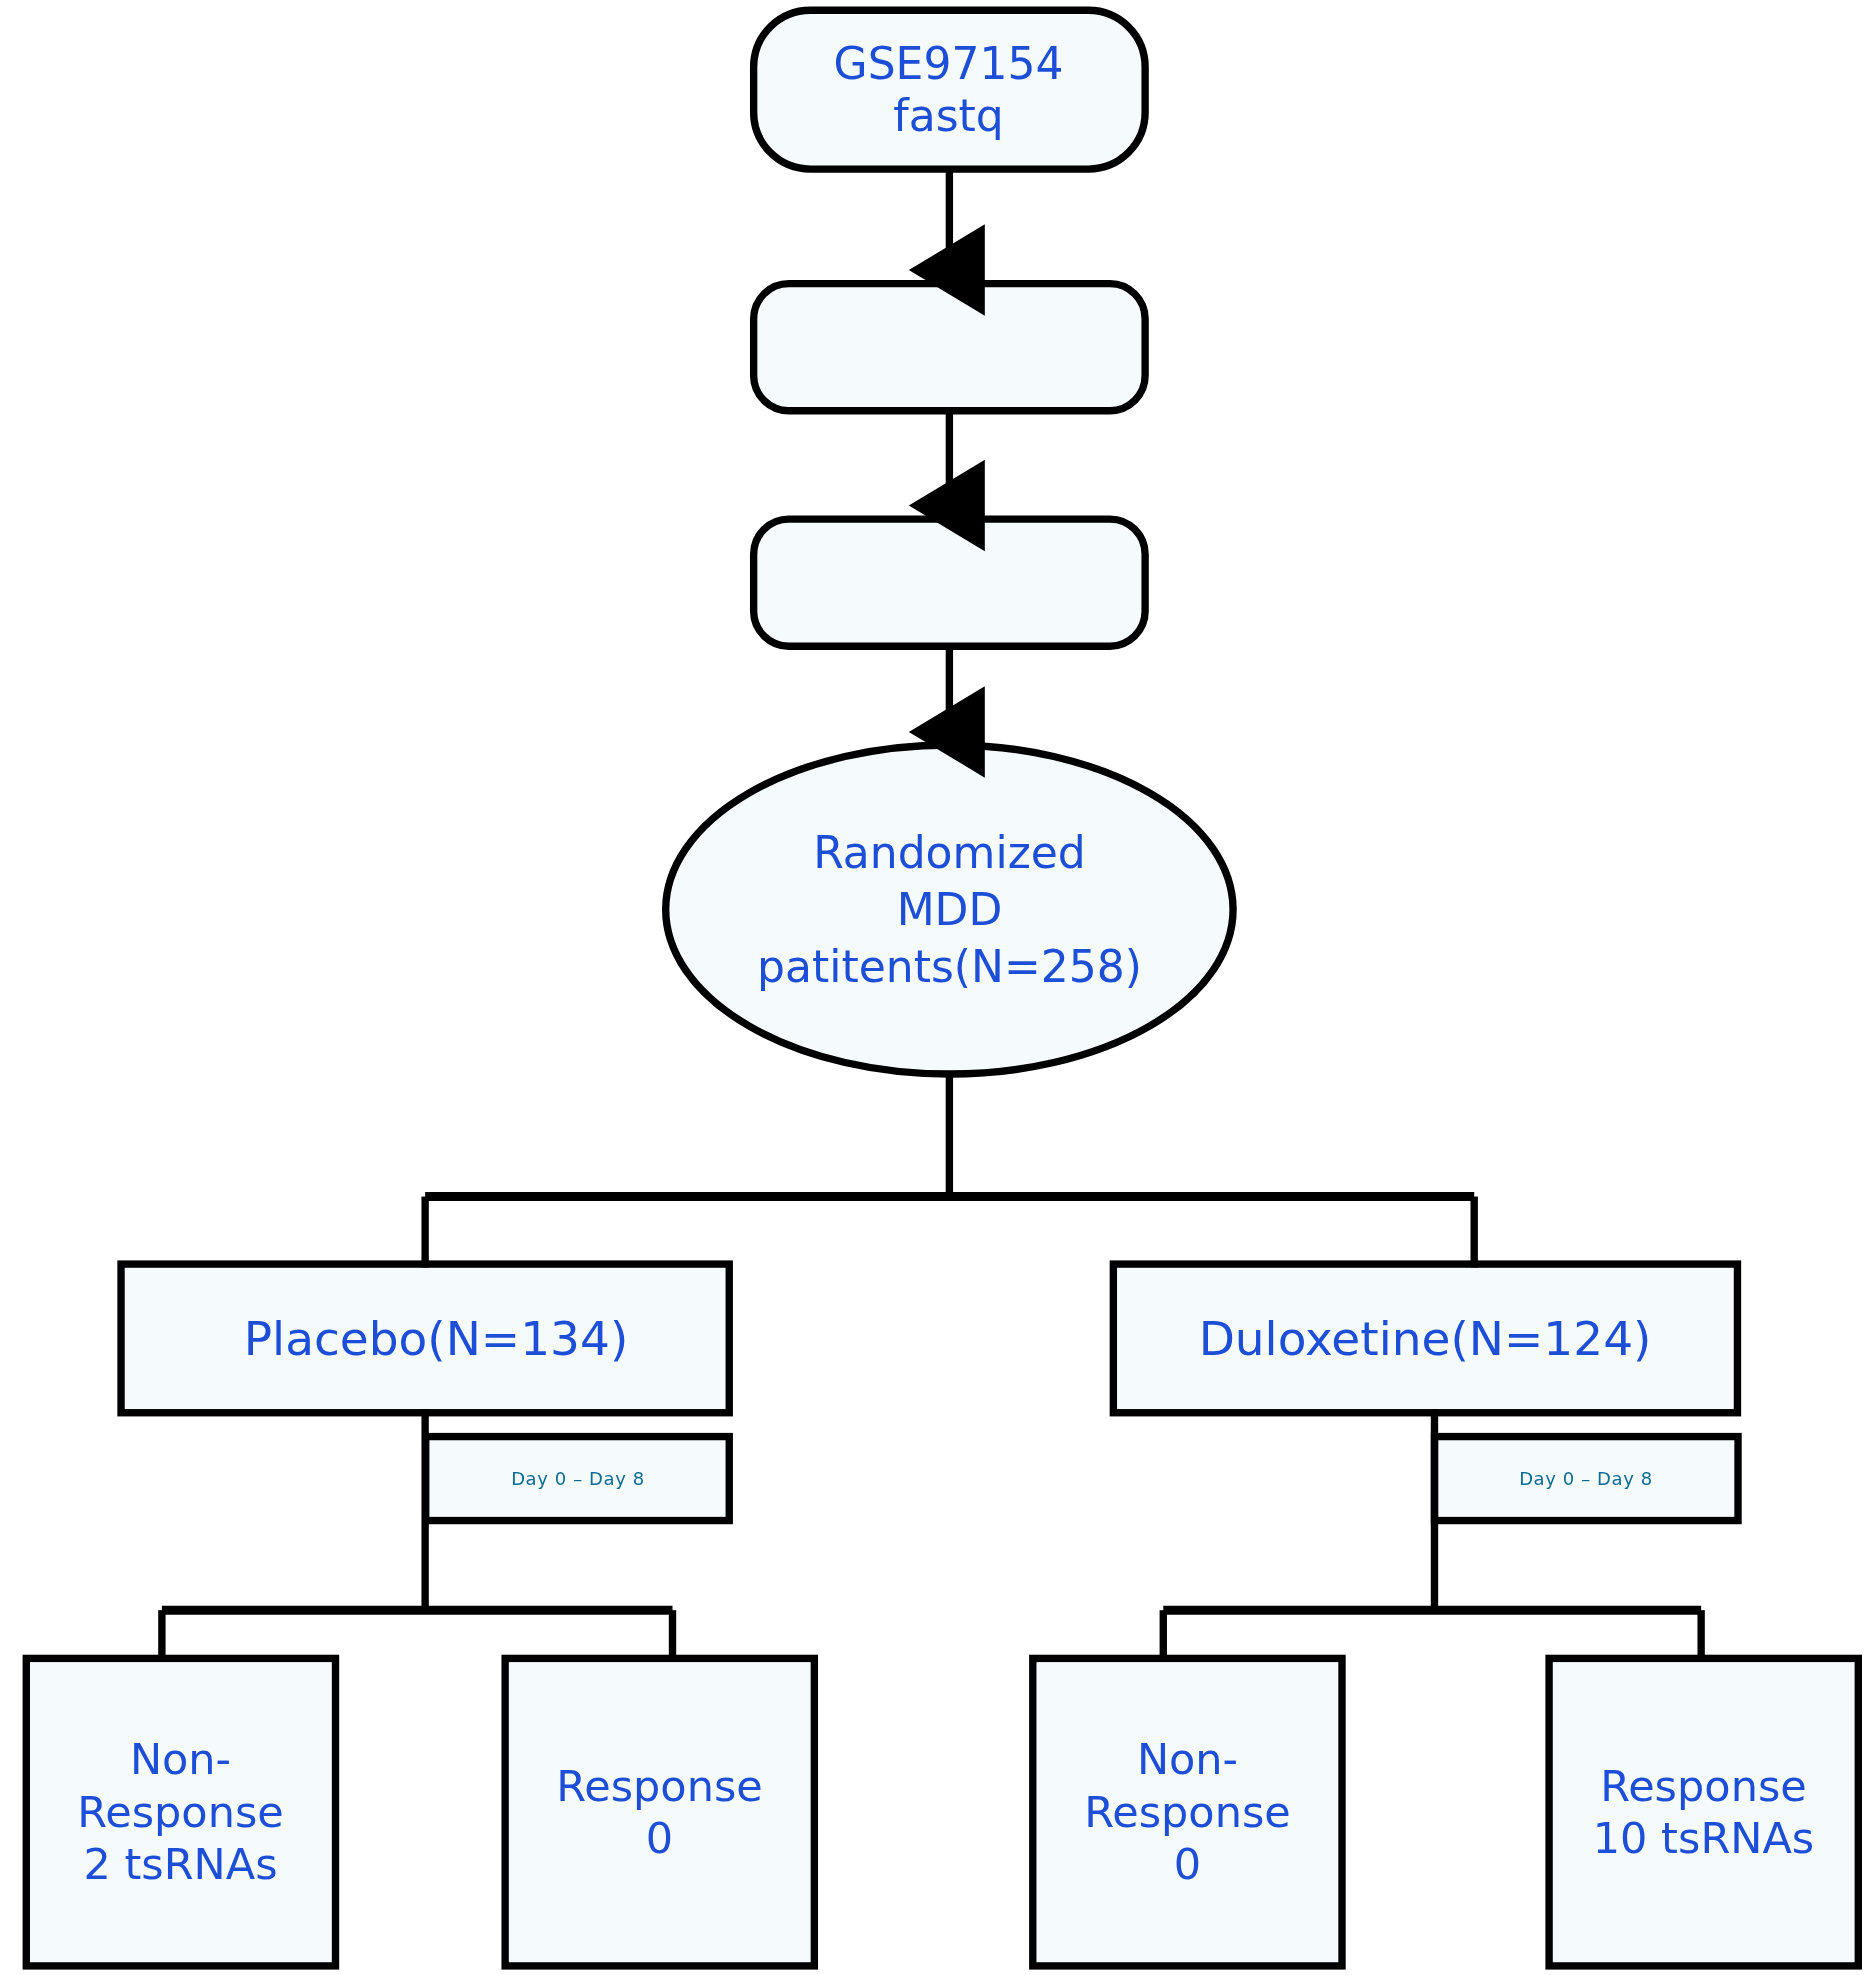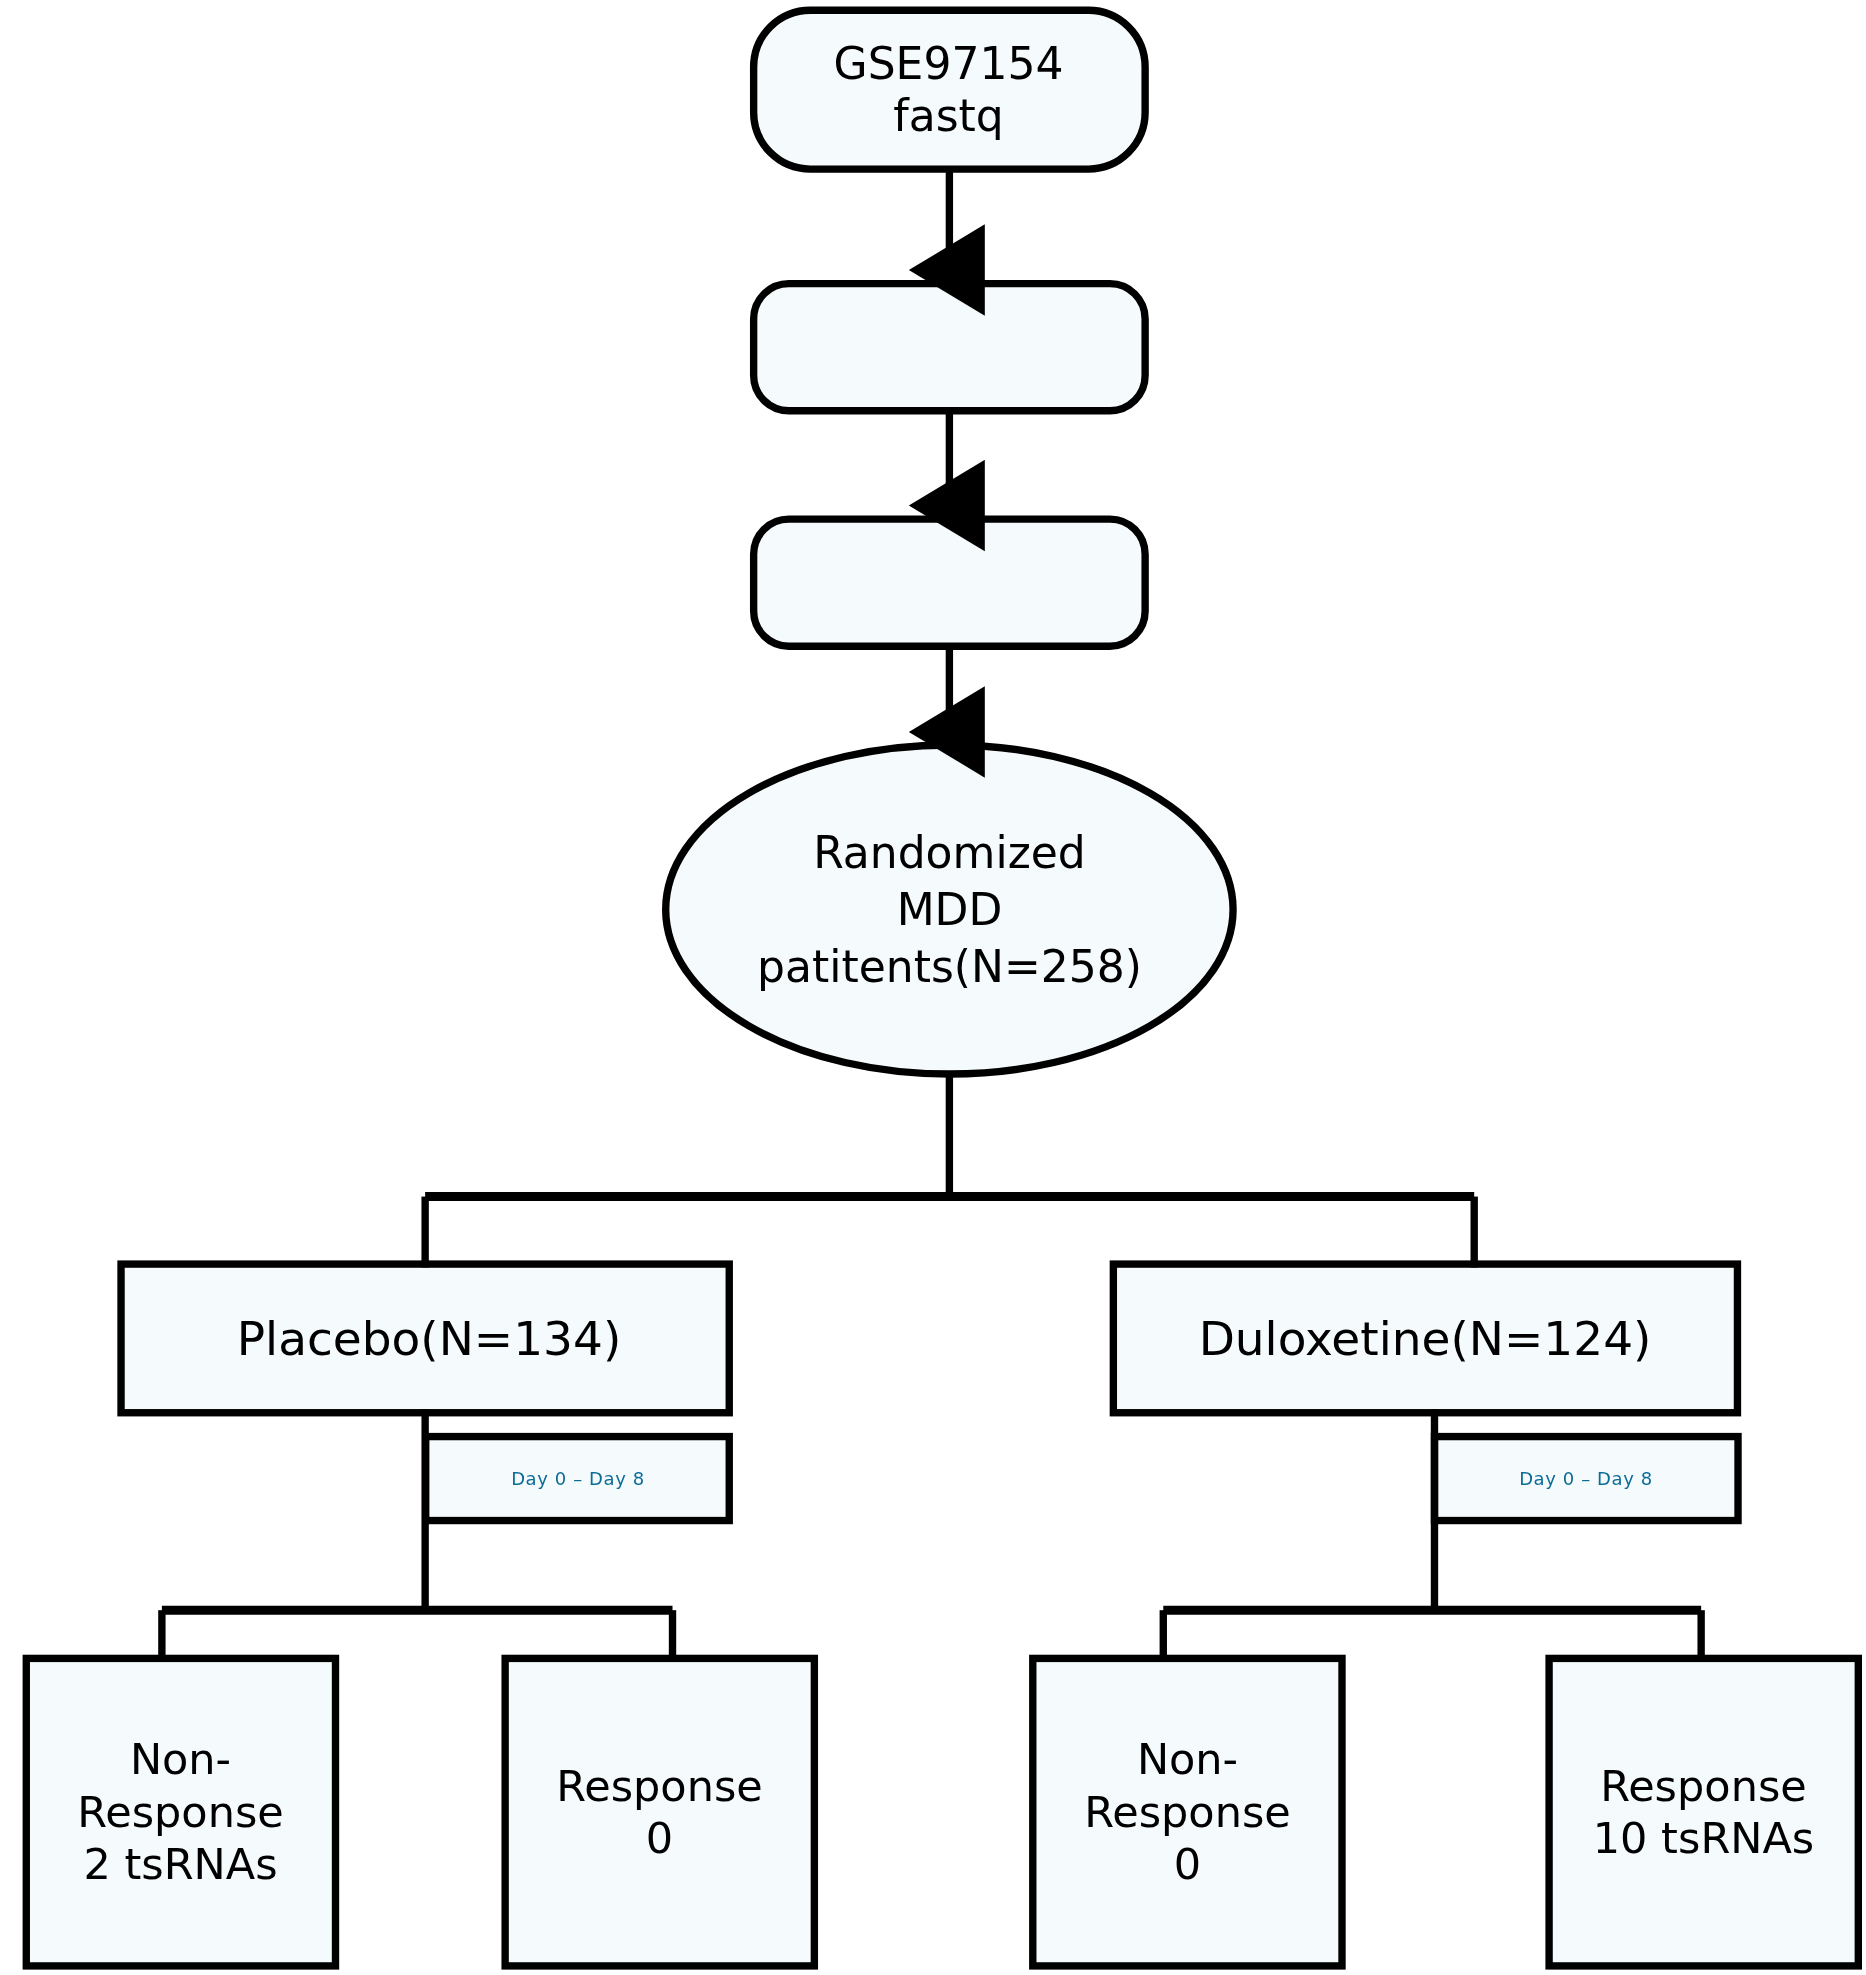--- a/index.html
+++ b/index.html
@@ -24,21 +24,21 @@
     width: 1867px;
     height: 1975px;
   }
   .node-label {
     position: absolute;
     display: flex;
     flex-direction: column;
     align-items: center;
     justify-content: center;
     text-align: center;
-    color: #000000;
+    color: #1d4ed8;
     font-family: "DejaVu Sans", sans-serif;
     pointer-events: none;
     white-space: pre-line;
     line-height: 1.18;
   }
   .lbl-stadium   { font-size: 44px; }
   .lbl-process   { font-size: 44px; }
   .lbl-ellipse   { font-size: 44px; line-height: 1.30; }
   .lbl-treat     { font-size: 47px; }
   .lbl-day       { font-size: 18px; letter-spacing: 0.6px; }
@@ -101,21 +101,21 @@
 
   <div class="node-label lbl-stadium" style="left:753px; top:10.2px; width:391px; height:159px;">GSE97154
 fastq</div>
 
 
 
   <div class="node-label lbl-ellipse" style="left:666px; top:745px; width:567px; height:329px;">Randomized
 MDD
 patitents(N=258)</div>
 
-  <div class="node-label lbl-treat" style="left:125px; top:1264px; width:608px; height:149px;">Placebo(N=134)</div>
+  <div class="node-label lbl-treat" style="left:132px; top:1264px; width:608px; height:149px;">Placebo(N=134)</div>
 
   <div class="node-label lbl-treat" style="left:1113px; top:1264px; width:624px; height:149px;">Duloxetine(N=124)</div>
 
   <div class="node-label lbl-day" style="left:426px; top:1437px; width:304px; height:84px; color:#0d6c96;">Day 0  –  Day 8</div>
 
   <div class="node-label lbl-day" style="left:1434px; top:1437px; width:304px; height:84px; color:#0d6c96;">Day 0  –  Day 8</div>
 
   <div class="node-label lbl-outcome" style="left:26px; top:1658px; width:309px; height:308px;">Non-
 Response
 2 tsRNAs</div>

